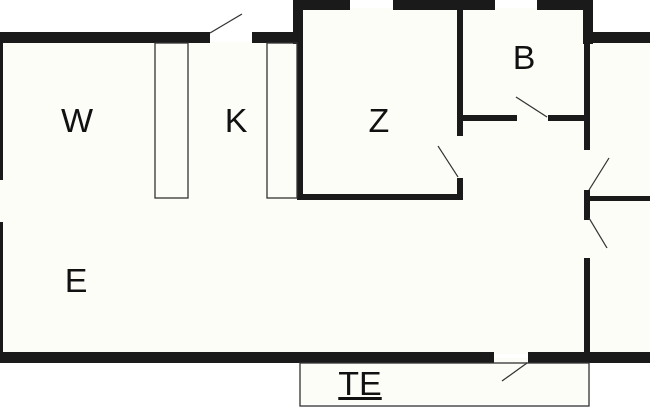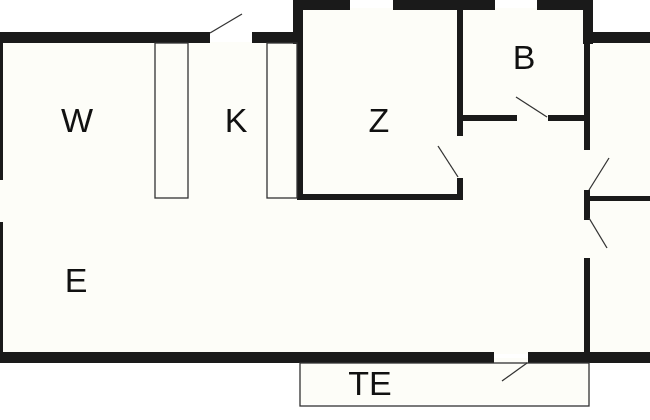--- a/index.html
+++ b/index.html
@@ -63,13 +63,13 @@
     <line x1="589" y1="218" x2="607" y2="248"></line>
     <line x1="527" y1="363" x2="502" y2="381"></line>
   </g>
 </svg>
 
 <div class="lbl" style="left:77px;top:120px;">W</div>
 <div class="lbl" style="left:236px;top:120px;">K</div>
 <div class="lbl" style="left:379px;top:120px;">Z</div>
 <div class="lbl" style="left:524px;top:57px;">B</div>
 <div class="lbl" style="left:76px;top:280px;">E</div>
-<div class="lbl" style="left:370px;top:383px;">TE</div>
+<div class="lbl" style="left:360px;top:383px;text-decoration:underline;">TE</div>
 
 </body></html>

